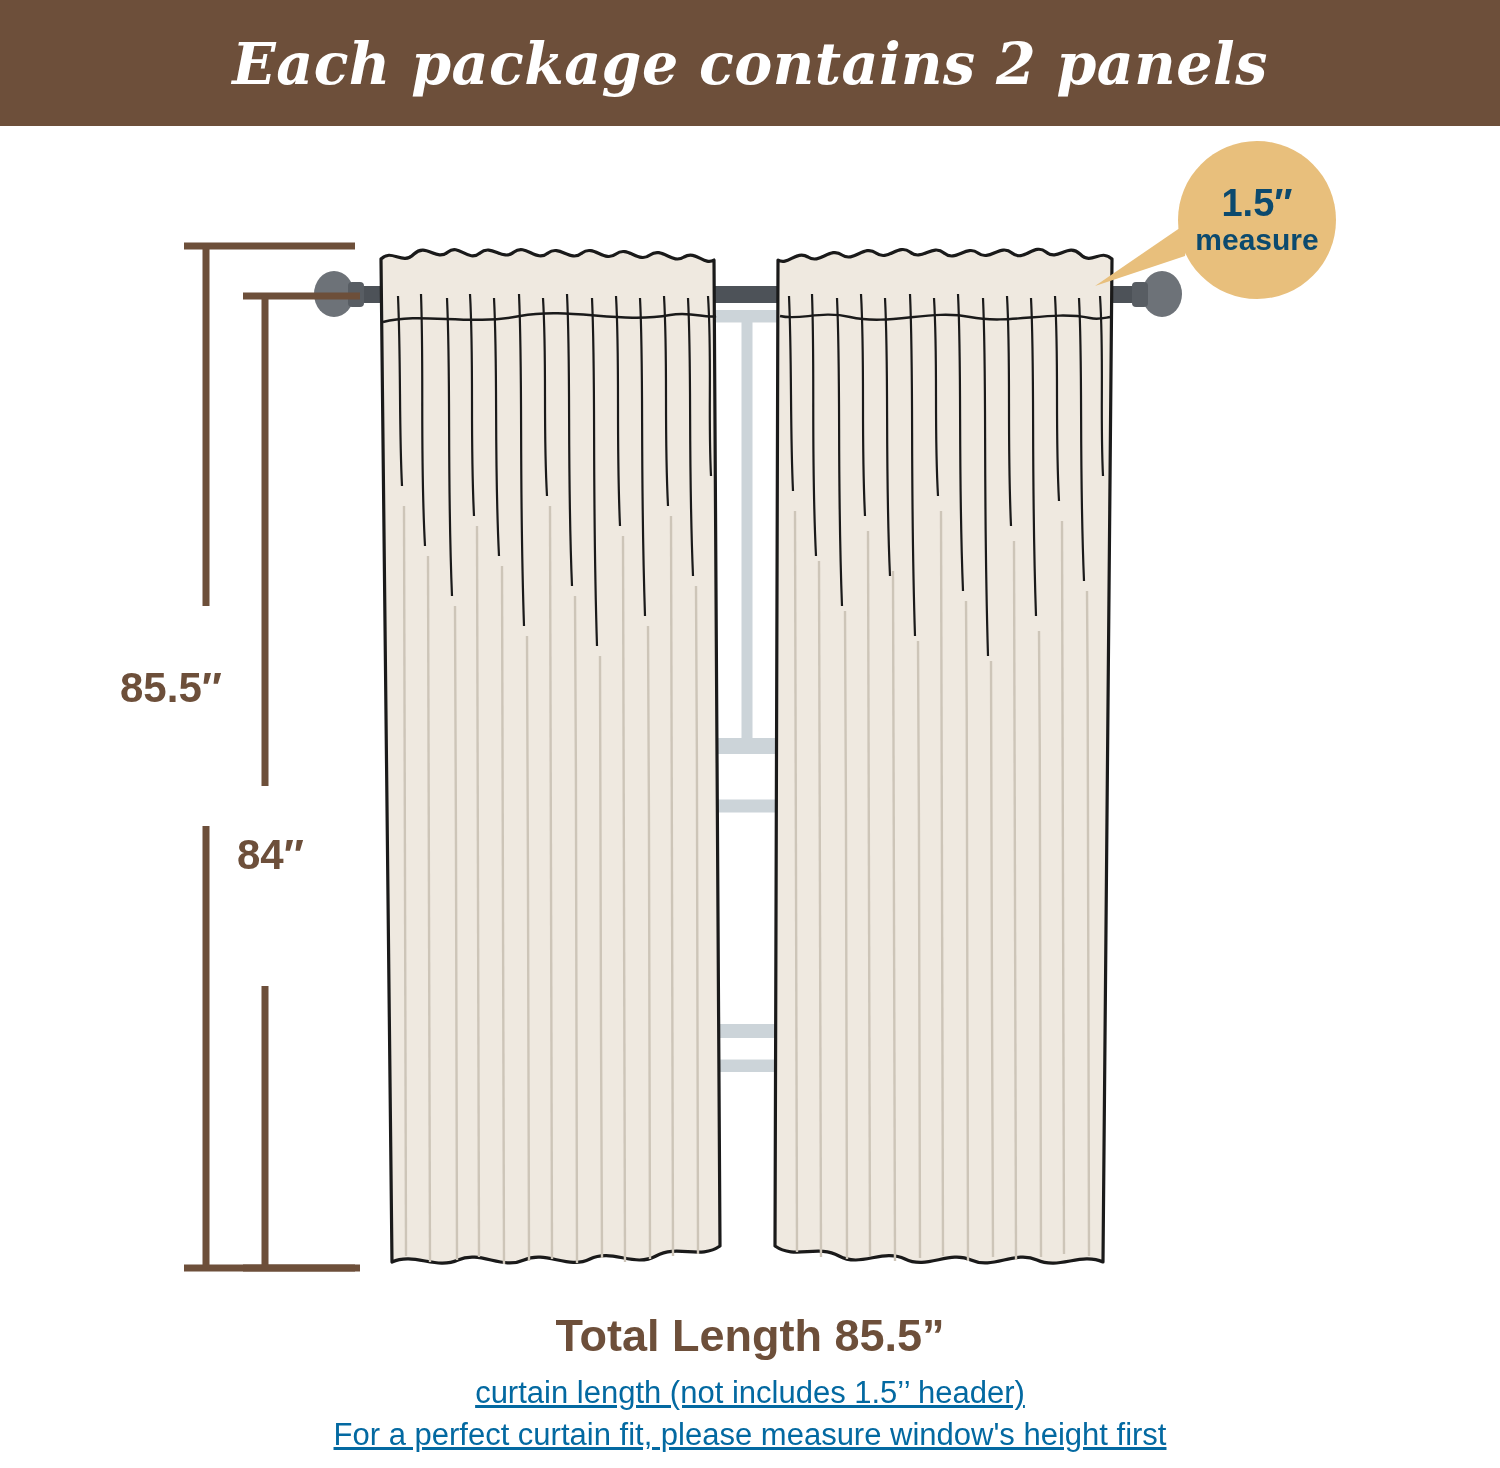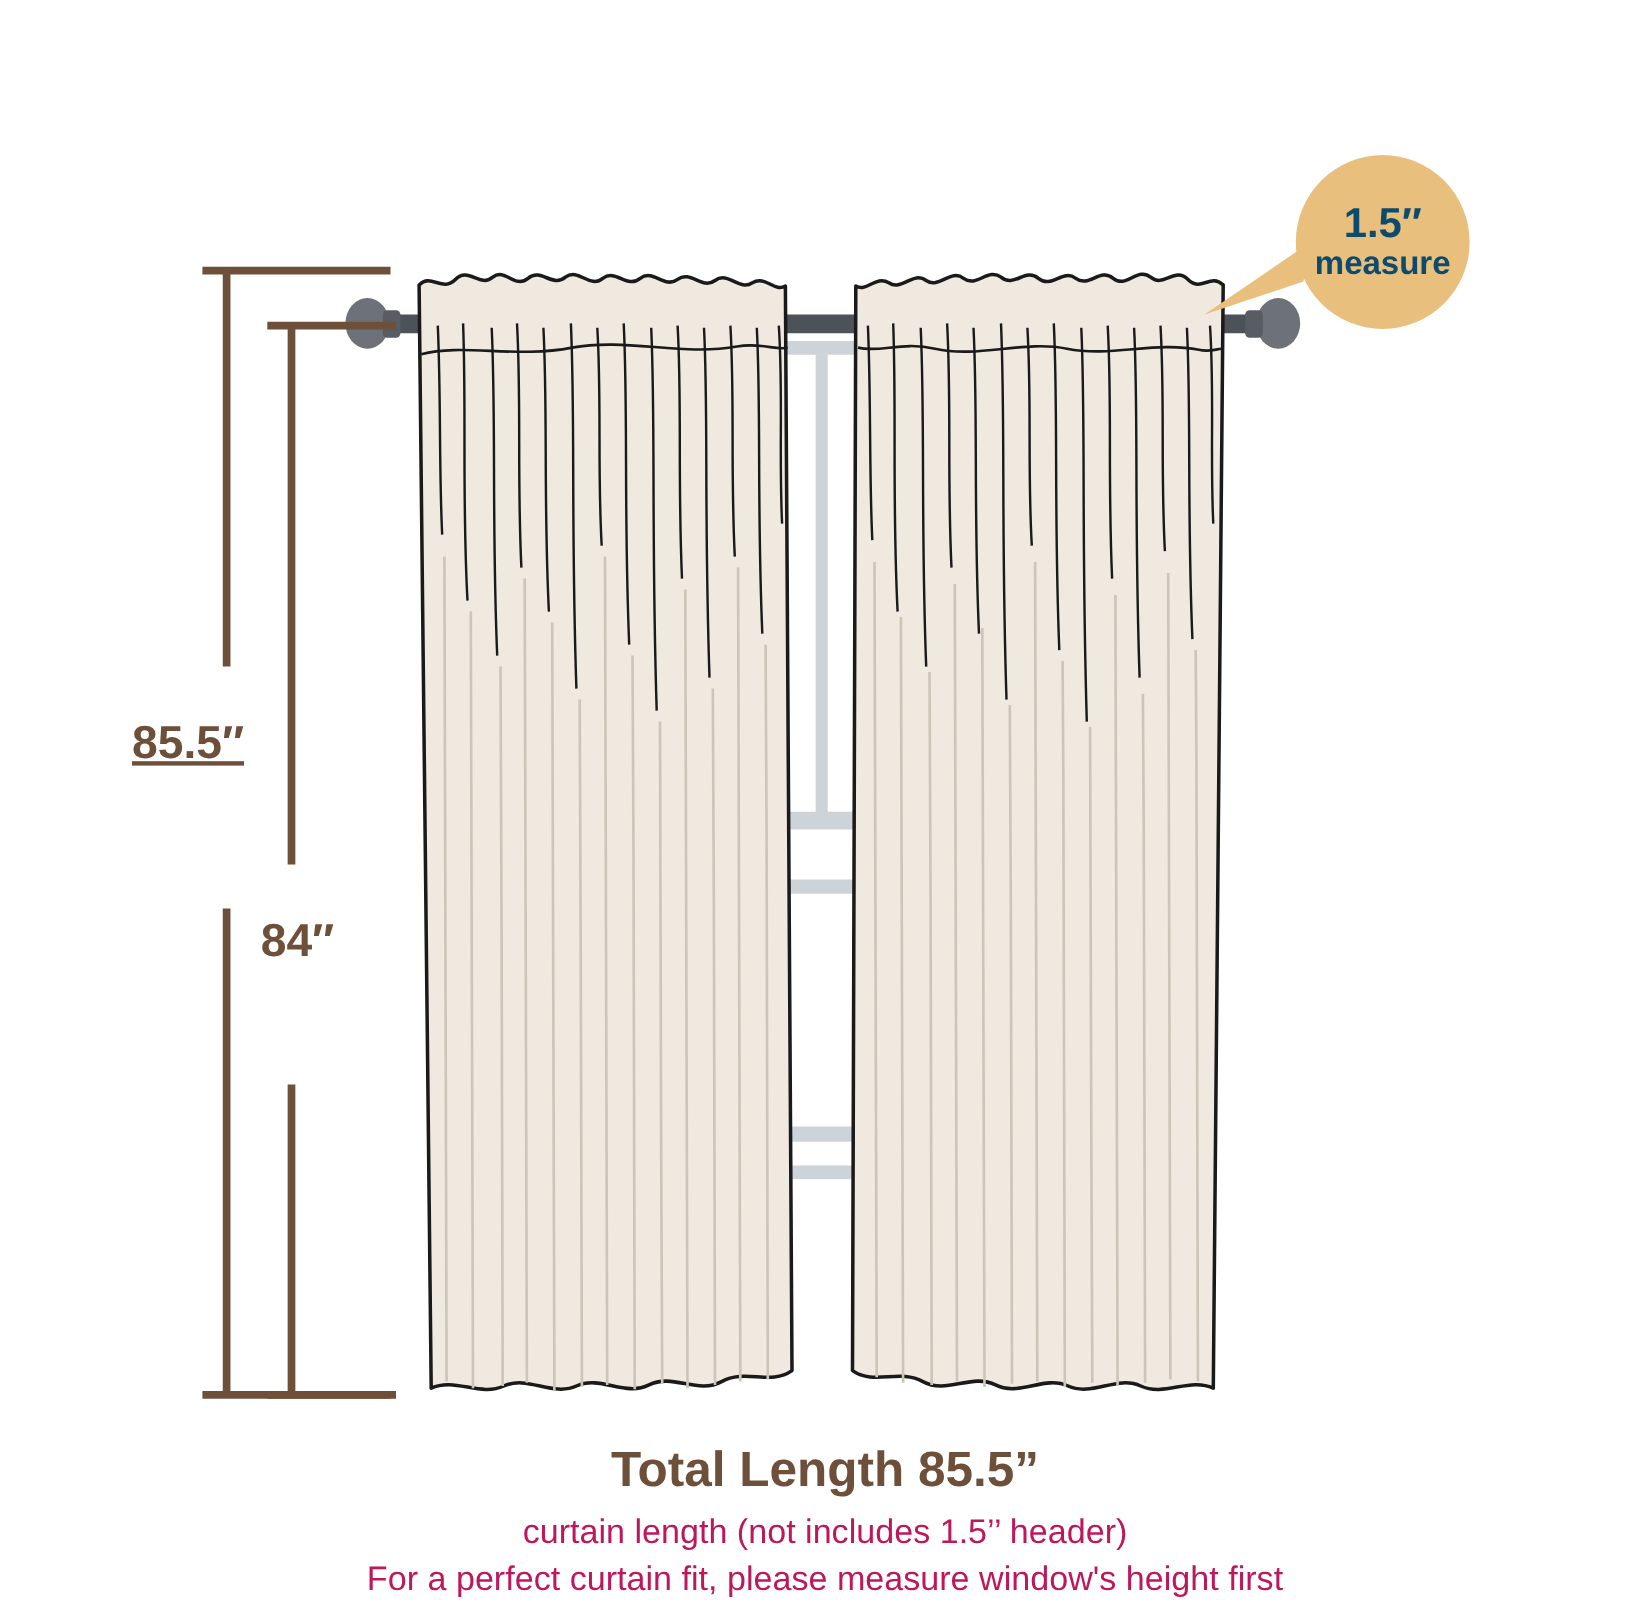--- a/index.html
+++ b/index.html
@@ -96,36 +96,40 @@
     text-align: center;
   }
   .footer-title {
     color: #6d4f3a;
     font-family: "Liberation Sans", sans-serif;
     font-weight: bold;
     font-size: 45px;
     margin-bottom: 10px;
   }
   .footer-sub {
-    color: #be185d;
+    color: #0369a1;
     font-size: 31px;
     line-height: 1.35;
+    text-decoration: underline;
   }
 
   svg.art {
     position: absolute;
     left: 0;
     top: 0;
   }
 </style>
 </head>
 <body>
 
 <div class="page">
 
+  <div class="banner">
+    <div class="banner-title">Each package contains 2 panels</div>
+  </div>
 
   <div class="diagram">
 
     <svg class="art" width="1500" height="1180" viewBox="0 0 1500 1180">
 
       <g>
         <rect x="705" y="195" width="85" height="740" fill="#ffffff" stroke="#cfd6da" stroke-width="3"></rect>
 
         <rect x="700" y="190" width="95" height="750" fill="none" stroke="#ccd4d9" stroke-width="12"></rect>
 
@@ -272,21 +276,21 @@
 
       <g stroke="#6d4f3a" fill="none">
         <line x1="243" y1="170" x2="360" y2="170" stroke-width="7"></line>
         <line x1="243" y1="1142" x2="360" y2="1142" stroke-width="7"></line>
         <line x1="265" y1="170" x2="265" y2="660" stroke-width="7"></line>
         <line x1="265" y1="860" x2="265" y2="1142" stroke-width="7"></line>
       </g>
 
     </svg>
 
-    <div class="dim-label" style="left:120px; top:525px;text-decoration:underline;">85.5″</div>
+    <div class="dim-label" style="left:120px; top:538px;">85.5″</div>
     <div class="dim-label" style="left:237px; top:705px;">84″</div>
 
     <div class="callout">
       <div class="c1">1.5″</div>
       <div class="c2">measure</div>
     </div>
 
   </div>
 
   <div class="footer">

